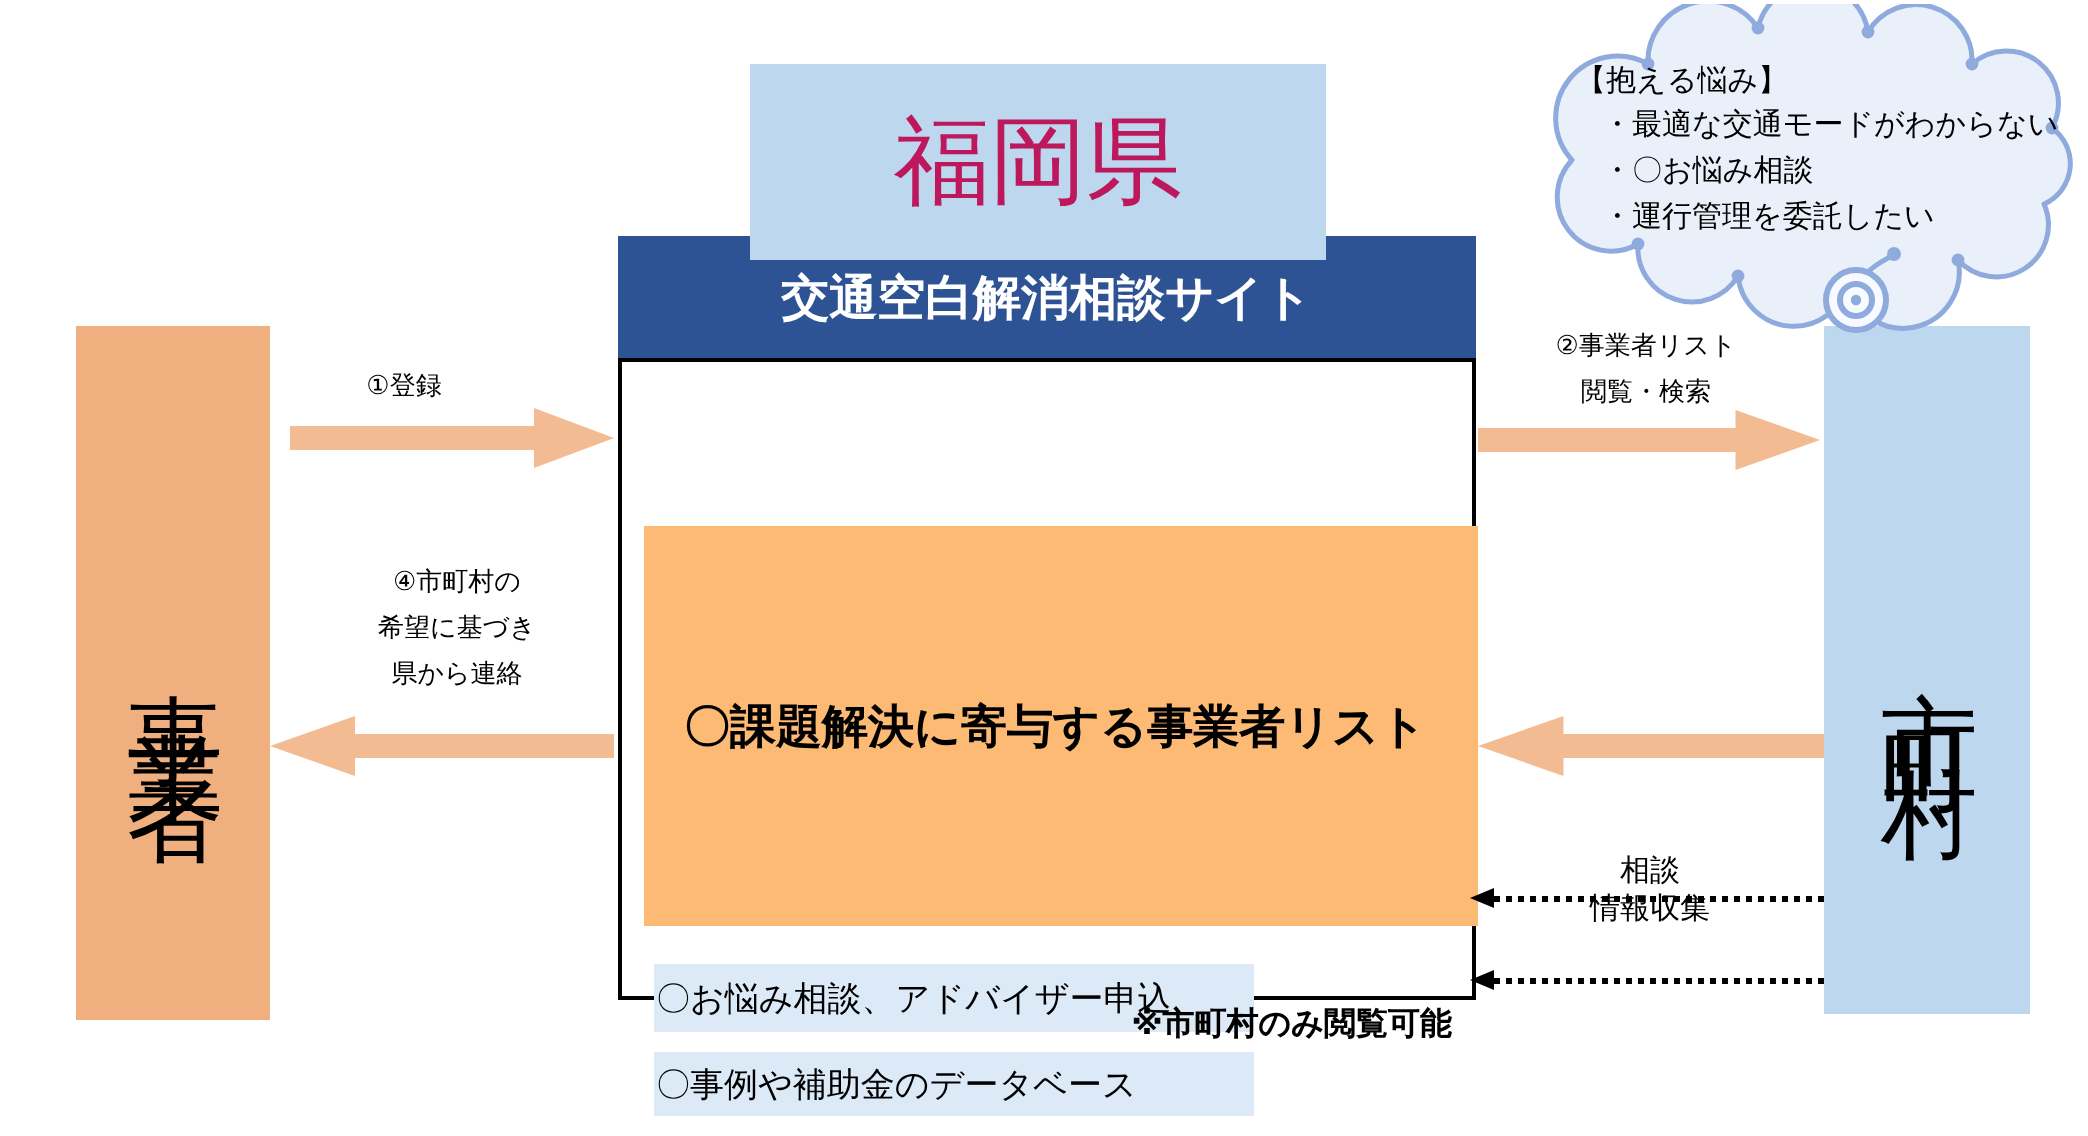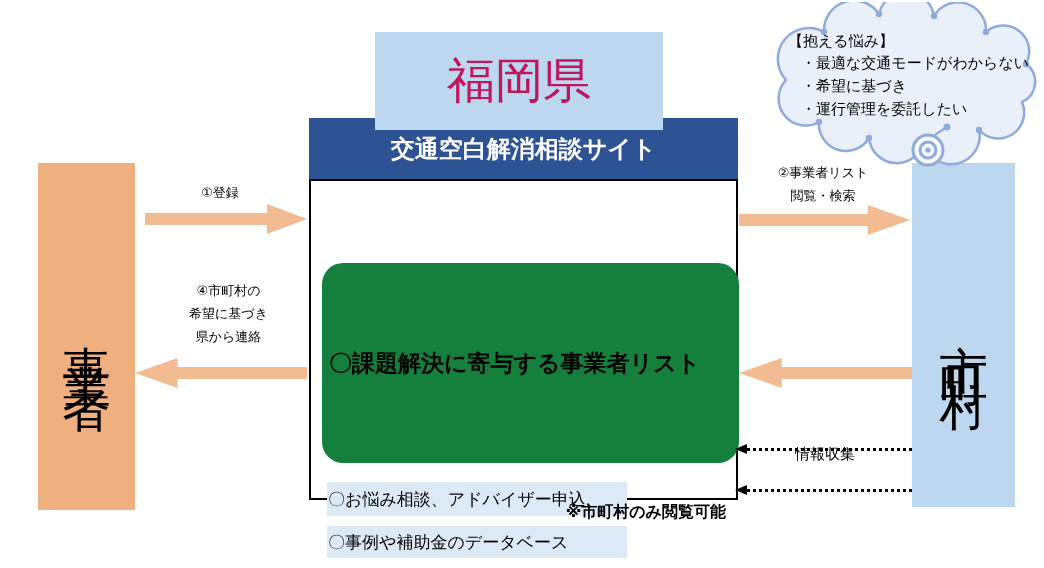--- a/index.html
+++ b/index.html
@@ -16,34 +16,34 @@
   .pref-box{position:absolute;left:375px;top:32px;width:288px;height:98px;background:#BDD7EE;
             display:flex;align-items:center;justify-content:center;z-index:3;}
   .pref-text{font-size:48px;color:#be185d;}
 
   
   .site{position:absolute;left:309px;top:118px;width:429px;height:382px;z-index:2;}
   .site-bar{position:absolute;left:0;top:0;right:0;height:61px;background:#2E5394;
             display:flex;align-items:center;justify-content:center;}
   .site-bar-text{color:#fff;font-size:24px;font-weight:bold;}
   .site-body{position:absolute;left:0;top:61px;right:0;bottom:0;background:#fff;border:2px solid #000;box-sizing:border-box;}
-  .main-item{position:absolute;left:11px;top:82px;width:417px;height:200px;background:#15803d;
-             display:flex;align-items:center;box-sizing:border-box;padding-left:7px;border-radius:21px;}
+  .main-item{position:absolute;left:11px;top:82px;width:417px;height:200px;background:#fdba74;
+             display:flex;align-items:center;box-sizing:border-box;padding-left:20px;}
   .main-item-text{font-size:23px;font-weight:bold;}
   .sub-row{position:absolute;left:16px;width:300px;background:#DCE9F6;display:flex;align-items:center;
            box-sizing:border-box;padding-left:1px;}
   .sub-row-1{top:301px;height:34px;}
   .sub-row-2{top:345px;height:32px;}
   .sub-row-text{font-size:17px;}
 
   .note{position:absolute;left:478px;top:502px;width:248px;text-align:right;font-size:16px;font-weight:bold;z-index:2;}
 
   
   .flow-label{position:absolute;text-align:center;font-size:13px;line-height:23px;white-space:pre-line;z-index:2;}
-  .label-f1{left:150px;top:181px;width:140px;}
+  .label-f1{left:132px;top:181px;width:140px;}
   .label-f2{left:742px;top:161px;width:162px;}
   .label-f3{left:742px;top:251px;width:162px;}
   .label-f4{left:150px;top:279px;width:157px;}
   .label-dotted{position:absolute;text-align:center;font-size:15px;z-index:2;}
   .label-consult{left:745px;top:426px;width:160px;}
   .label-info{left:745px;top:445px;width:160px;}
 
   
   .arrow{position:absolute;z-index:2;}
   .arrow svg{display:block;}
@@ -120,20 +120,21 @@
 
   <div class="flow-label label-f4">④市町村の
 希望に基づき
 県から連絡</div>
   <div class="arrow" style="left:135px;top:358px;">
     <svg width="172" height="30" viewBox="0 0 170 30" preserveAspectRatio="none" aria-hidden="true">
       <path d="M170,9 H42 V0 L0,15 L42,30 V21 H170 Z" fill="#F3BB92"></path>
     </svg>
   </div>
 
+  <div class="label-dotted label-consult">相談</div>
   <div class="dotted-arrow dotted-1">
     <span class="head"></span>
   </div>
 
   <div class="label-dotted label-info">情報収集</div>
   <div class="dotted-arrow dotted-2">
     <span class="head"></span>
   </div>
 
   <svg class="cloud-svg" width="278" height="170" viewBox="0 0 278 170" aria-hidden="true">
@@ -154,17 +155,17 @@
       <path d="M182,126 Q170,132 167,138" fill="none" stroke="#8FAADC" stroke-width="2.5"></path>
       <circle cx="183" cy="125" r="3.5" fill="#8FAADC"></circle>
       <circle cx="164" cy="148" r="15" fill="#F7FAFE" stroke="#8FAADC" stroke-width="3"></circle>
       <circle cx="164" cy="148" r="8" fill="none" stroke="#8FAADC" stroke-width="3"></circle>
       <circle cx="164" cy="148" r="2.6" fill="#8FAADC"></circle>
     </g>
   </svg>
   <div class="cloud-text">
     <div class="cloud-title">【抱える悩み】</div>
     <div class="cloud-item">・最適な交通モードがわからない</div>
-    <div class="cloud-item">・希望に基づき</div>
+    <div class="cloud-item">・〇お悩み相談</div>
     <div class="cloud-item">・運行管理を委託したい</div>
   </div>
 
 </div>
 
 </body></html>

